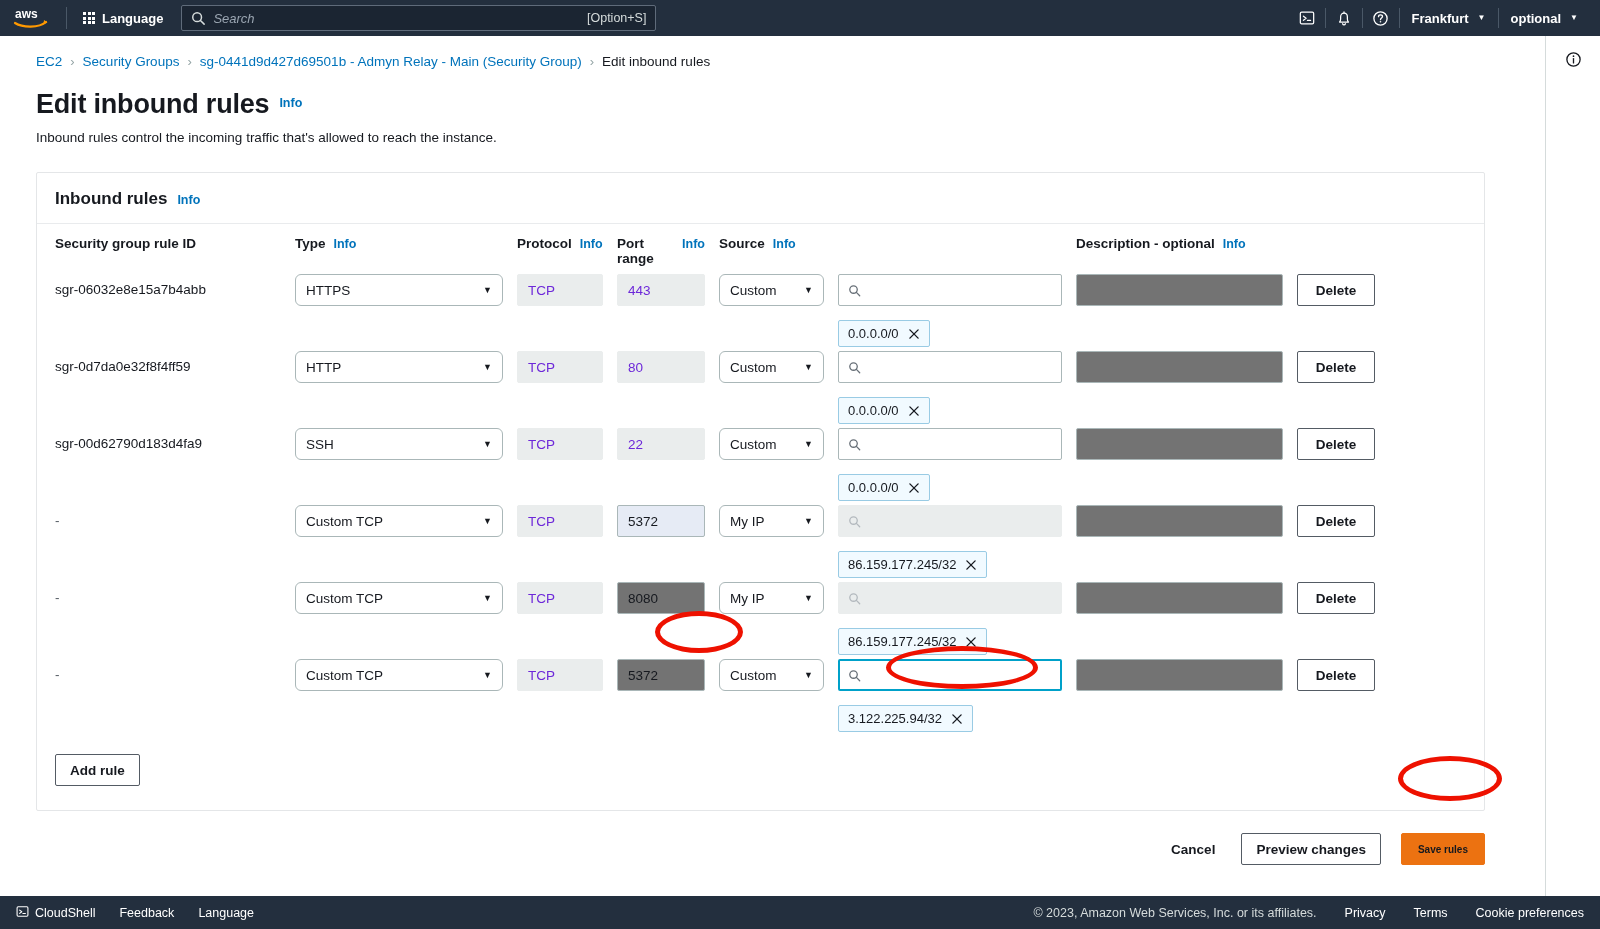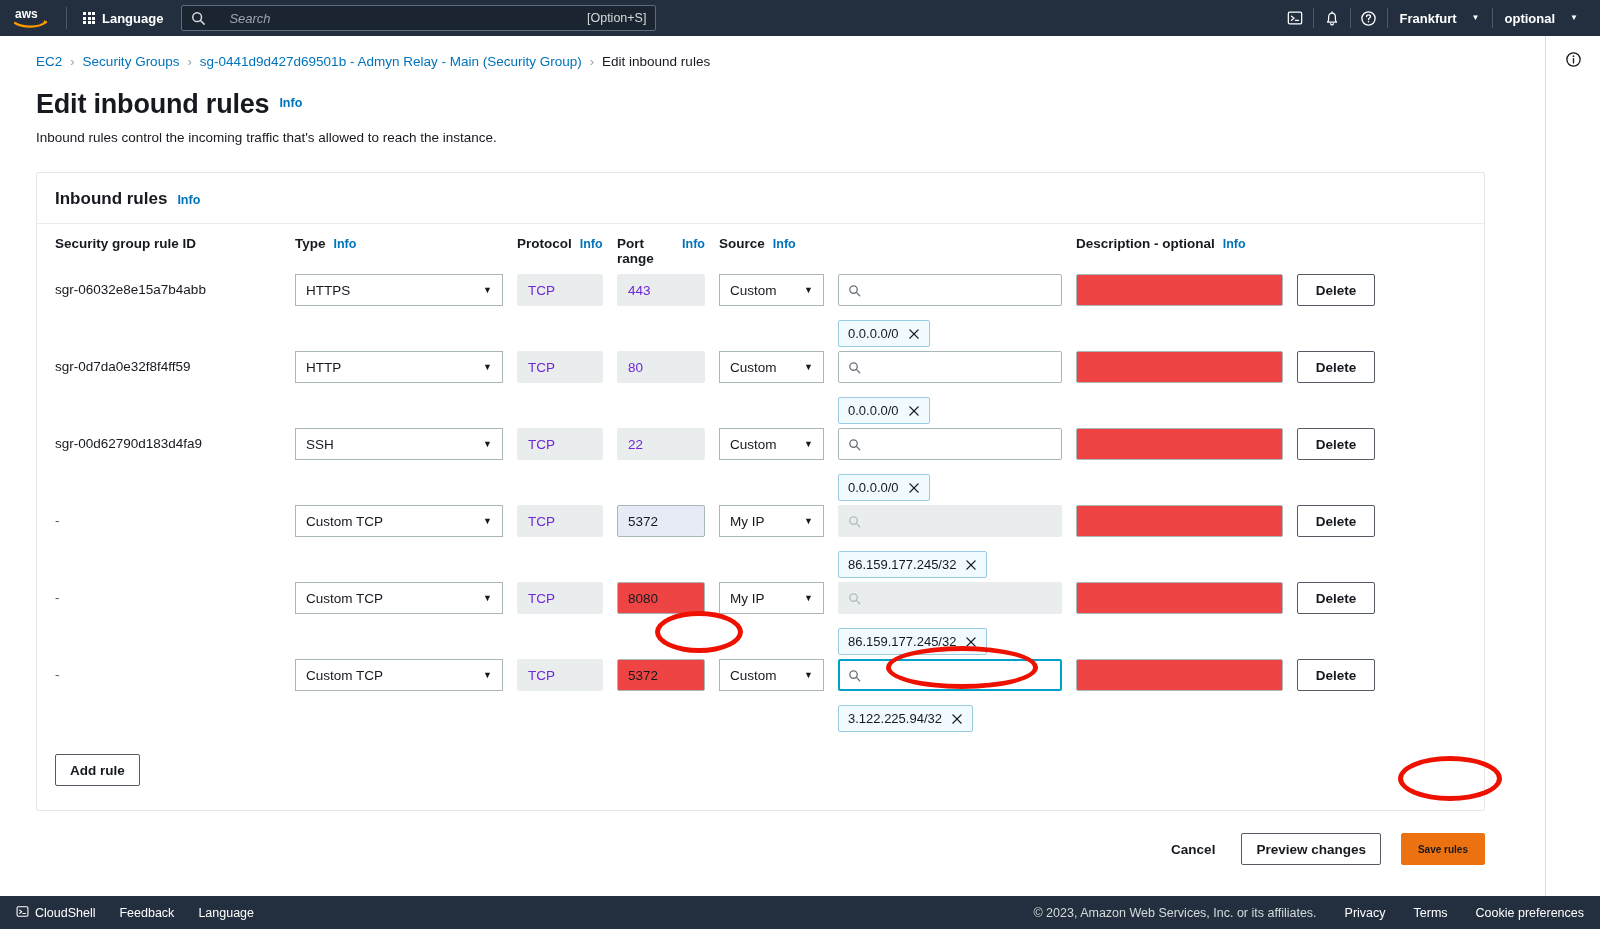--- a/index.html
+++ b/index.html
@@ -23,38 +23,38 @@
     display: flex; align-items: center; gap: 7px; color: #fff;
     font-size: 13px; font-weight: bold; padding: 5px 8px; border-radius: 2px;
     cursor: pointer;
   }
   .grid-icon { display: grid; grid-template-columns: repeat(3, 3px);
     grid-template-rows: repeat(3, 3px); gap: 1.5px; }
   .grid-icon i { background: #fff; width: 3px; height: 3px; display:block; }
   .searchbar {
     flex: 0 0 475px; margin-left: 10px; height: 26px; background: #1b2532;
     border: 1px solid #5f6b7a; border-radius: 2px; display: flex;
-    align-items: center; padding: 0 9px; gap: 24px;
+    align-items: center; padding: 0 9px; gap: 8px;
   }
   .searchbar .s-icon { color: #d5dbdb; flex: 0 0 auto; display:flex; }
   .searchbar input {
     flex: 1; background: transparent; border: none; outline: none;
     color: #d5dbdb; font-size: 13px; font-style: italic;
     font-family: "Liberation Sans", sans-serif;
   }
   .searchbar input::placeholder { color: #9aa5b1; font-style: italic; }
   .searchbar .shortcut { color: #d5dbdb; font-size: 12.5px; }
   .nav-right { margin-left: auto; display: flex; align-items: center; height: 36px; }
   .nav-icon-btn {
     width: 36px; height: 36px; display: flex; align-items: center;
     justify-content: center; color: #fff; cursor: pointer;
   }
   .nav-text-btn {
     color: #fff; font-size: 13px; font-weight: bold; padding: 0 12px;
-    height: 36px; display: flex; align-items: center; gap: 15px; cursor: pointer;
+    height: 36px; display: flex; align-items: center; gap: 9px; cursor: pointer;
   }
   .caret-dn { font-size: 8px; line-height: 1; }
   .vline { width: 1px; height: 20px; background: #4a5867; }
 
   
   .page { display: flex; height: calc(929px - 36px - 33px); background: #fff; }
   .content { flex: 1; overflow: hidden; position: relative; }
   .right-rail {
     width: 55px; background: #ffffff; border-left: 1px solid #d5dbdb;
     padding-top: 12px; display: flex; flex-direction: column; align-items: center;
@@ -108,30 +108,30 @@
   .hdr .th .info-link { margin-left: 0; vertical-align: baseline; font-size: 12.5px; }
 
   .rule-row { margin-bottom: 4px; }
   .cell { padding-right: 14px; }
   .rule-id {
     font-size: 13.5px; color: #16191f; line-height: 32px; white-space: nowrap;
   }
   .rule-id.dash { color: #545b64; }
 
   .sel {
-    width: 100%; height: 32px; border: 1px solid #aab7b8; border-radius: 0;
+    width: 100%; height: 32px; border: 1px solid #aab7b8; border-radius: 6px;
     background: #fff; font-size: 13.5px; color: #16191f;
     display: flex; align-items: center; padding: 0 10px; cursor: pointer;
     position: relative;
   }
   .sel .caret { margin-left: auto; font-size: 9px; color: #16191f; }
 
   .inp {
     width: 100%; height: 32px; border: 1px solid #aab7b8; border-radius: 2px;
-    background: #ef4444; font-size: 13.5px; color: #16191f;
+    background: #737373; font-size: 13.5px; color: #16191f;
     display: flex; align-items: center; padding: 0 10px;
   }
   .inp.disabled { background: #eaeded; border-color: #eaeded; color: #6d28d9; }
   .inp.focused { background: #e6ebf5; border-color: #aab7b8; }
 
   .src-wrap { display: flex; flex-direction: column; gap: 14px; }
   .src-input {
     height: 32px; border: 1px solid #aab7b8; border-radius: 2px; background: #fff;
     display: flex; align-items: center; padding: 0 9px; gap: 8px;
   }

